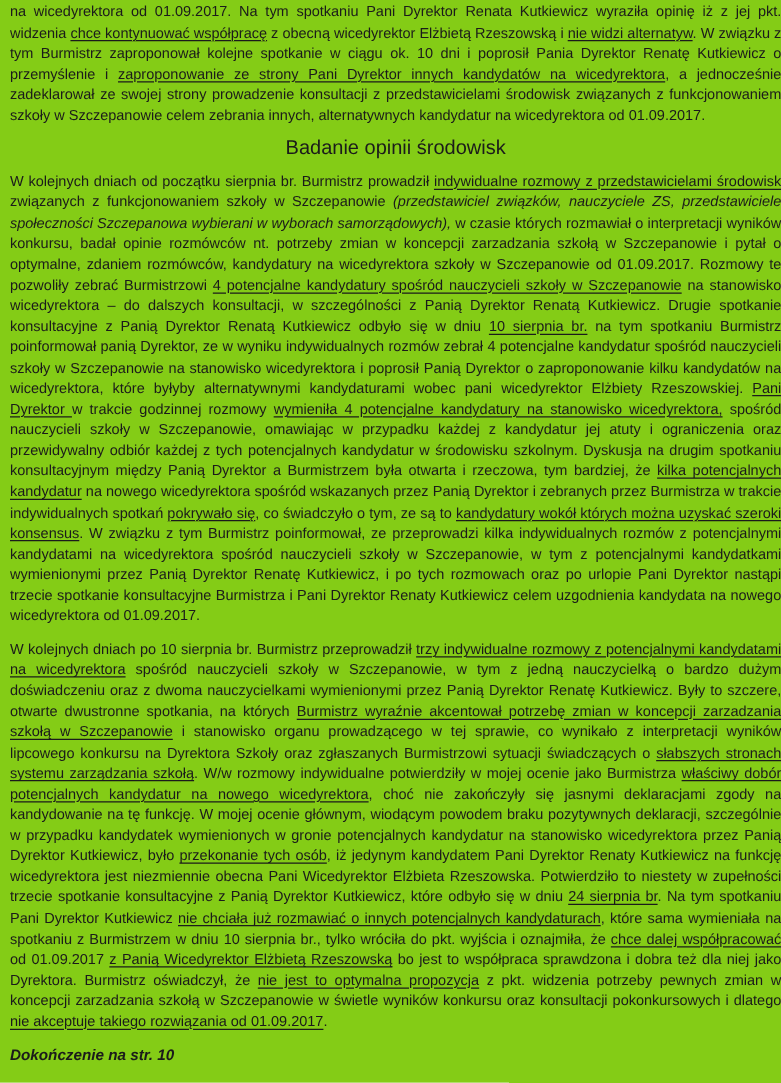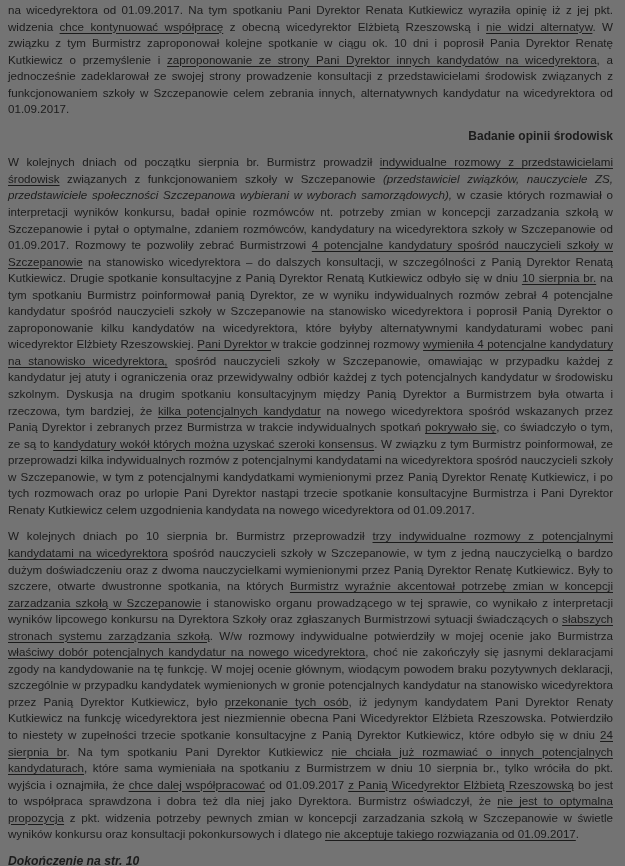--- a/index.html
+++ b/index.html
@@ -9,37 +9,37 @@
   }
   body {
     width: 625px;
     height: 866px;
     overflow: hidden;
   }
   .page {
     box-sizing: border-box;
     width: 625px;
     height: 866px;
-    padding: 2px 12px 0 8px;
+    padding: 2px 0 0 8px;
     font-family: "Liberation Sans", "DejaVu Sans", sans-serif;
     font-size: 11.6px;
     line-height: 16.55px;
     color: #1b1b1b;
-    background: #737373;
+    background: #84cc16;
   }
   .body-text {
     margin: 0 0 10px 0;
     text-align: justify;
     text-justify: inter-word;
   }
   .heading {
     margin: 0 0 10px 0;
-    font-weight: bold;
-    font-size: 12px;
-    text-align: right;
+    font-weight: normal;
+    font-size: 16px;
+    text-align: center;
   }
   .footer-note {
     margin: 4px 0 0 0;
     font-weight: bold;
     font-style: italic;
     font-size: 12.2px;
     text-align: left;
   }
   .u {
     text-decoration: underline;

